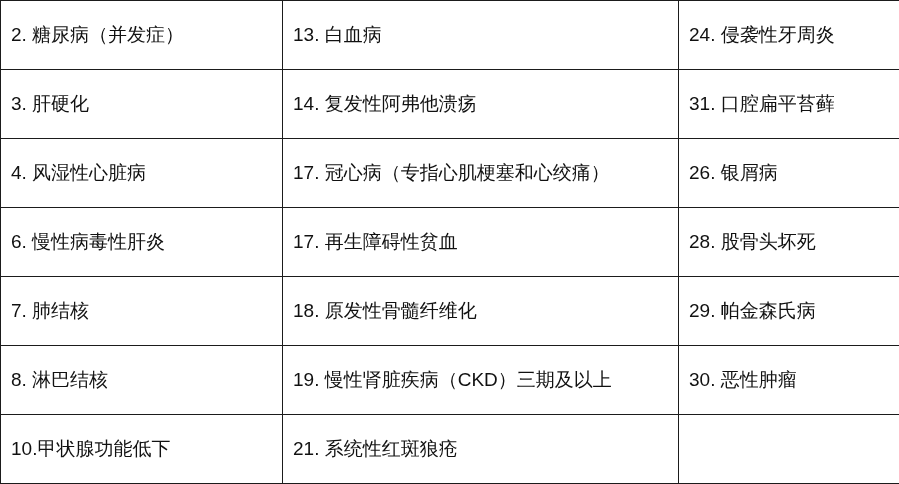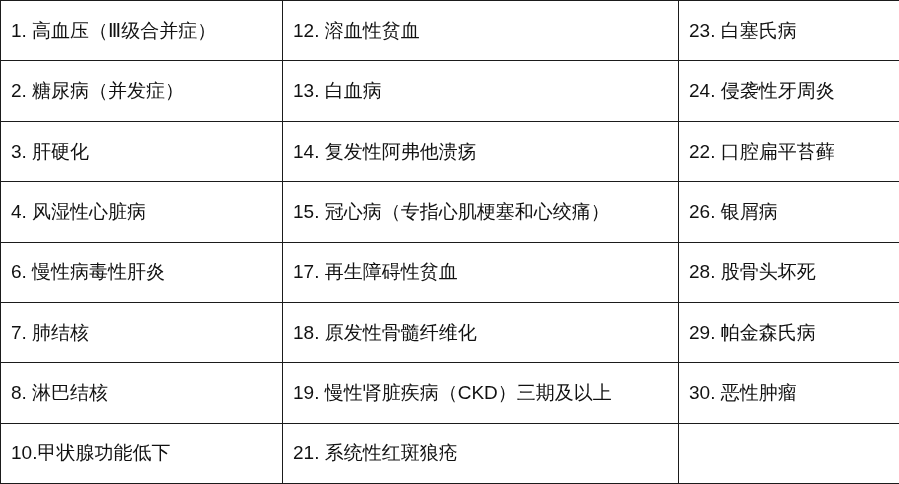--- a/index.html
+++ b/index.html
@@ -41,37 +41,32 @@
 <body>
 
 <table id="disease-table">
   <colgroup>
     <col class="c1">
     <col class="c2">
     <col class="c3">
   </colgroup>
   <tbody>
     <tr>
-      <td class="col1">1. 高血压（Ⅲ级合并症）</td>
-      <td class="col2">12. 溶血性贫血</td>
-      <td class="col3">23. 白塞氏病</td>
-    </tr>
-    <tr>
       <td class="col1">2. 糖尿病（并发症）</td>
       <td class="col2">13. 白血病</td>
       <td class="col3">24. 侵袭性牙周炎</td>
     </tr>
     <tr>
       <td class="col1">3. 肝硬化</td>
       <td class="col2">14. 复发性阿弗他溃疡</td>
-      <td class="col3">22. 口腔扁平苔藓</td>
+      <td class="col3">31. 口腔扁平苔藓</td>
     </tr>
     <tr>
       <td class="col1">4. 风湿性心脏病</td>
-      <td class="col2">15. 冠心病（专指心肌梗塞和心绞痛）</td>
+      <td class="col2">17. 冠心病（专指心肌梗塞和心绞痛）</td>
       <td class="col3">26. 银屑病</td>
     </tr>
     <tr>
       <td class="col1">6. 慢性病毒性肝炎</td>
       <td class="col2">17. 再生障碍性贫血</td>
       <td class="col3">28. 股骨头坏死</td>
     </tr>
     <tr>
       <td class="col1">7. 肺结核</td>
       <td class="col2">18. 原发性骨髓纤维化</td>

